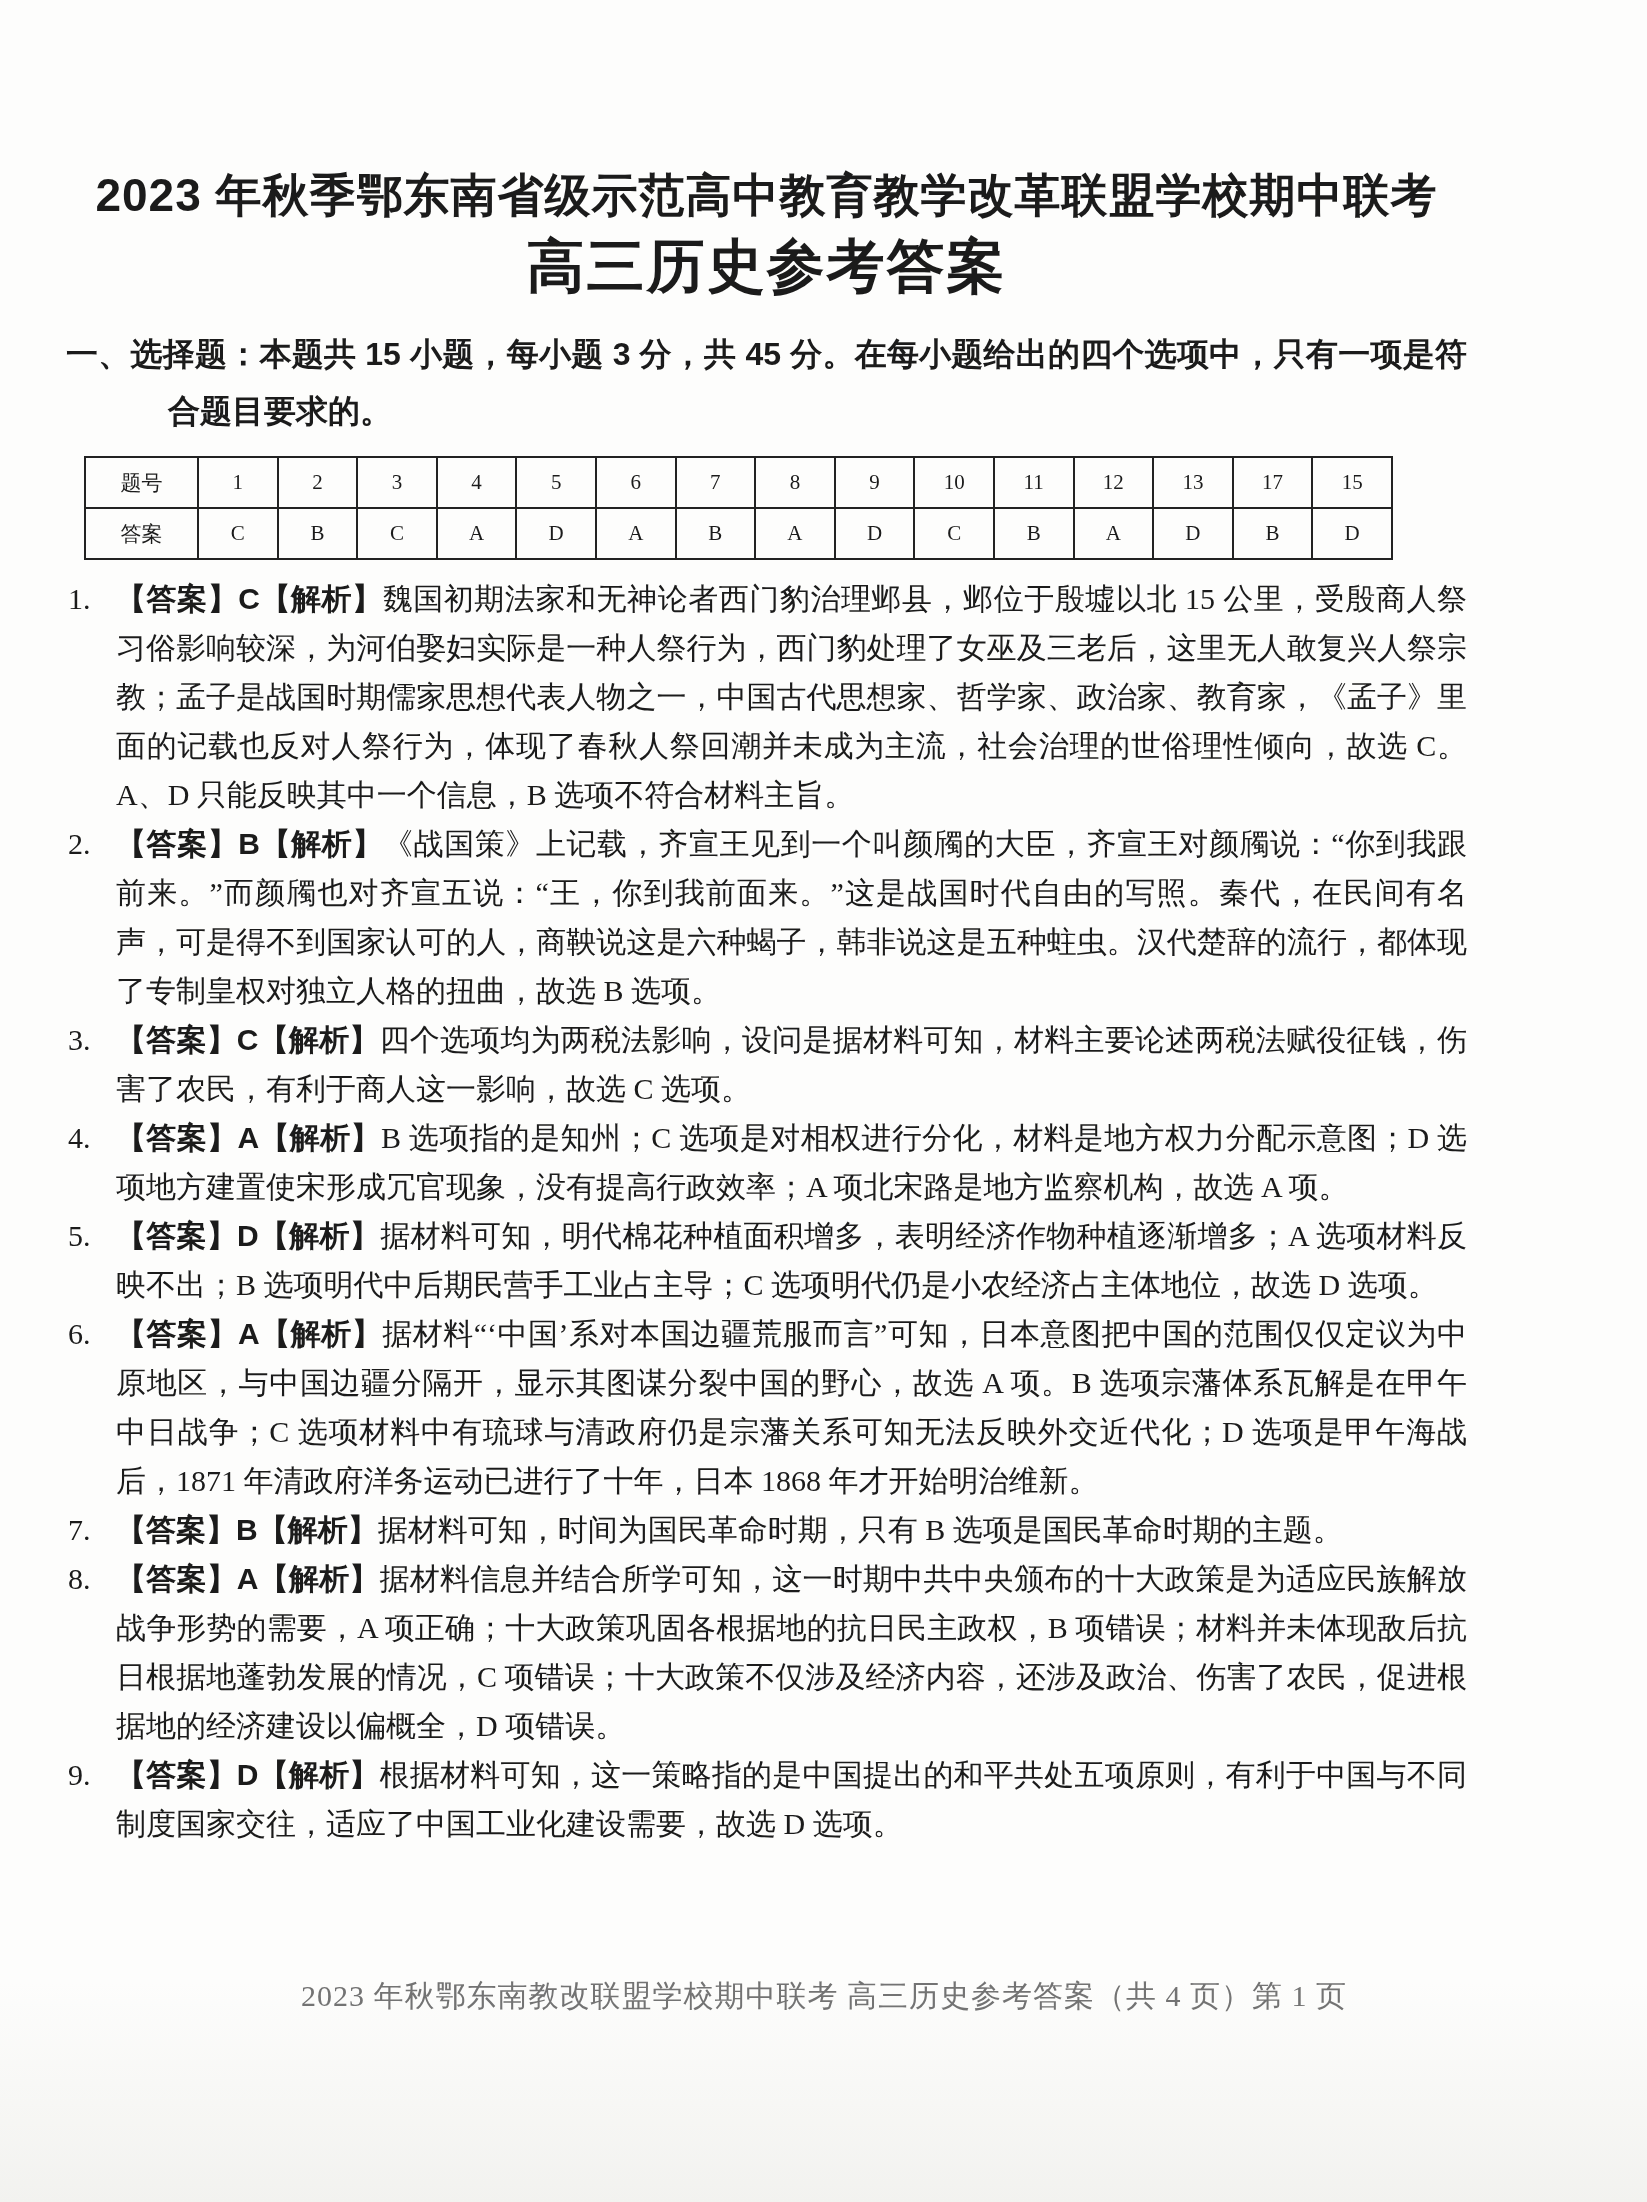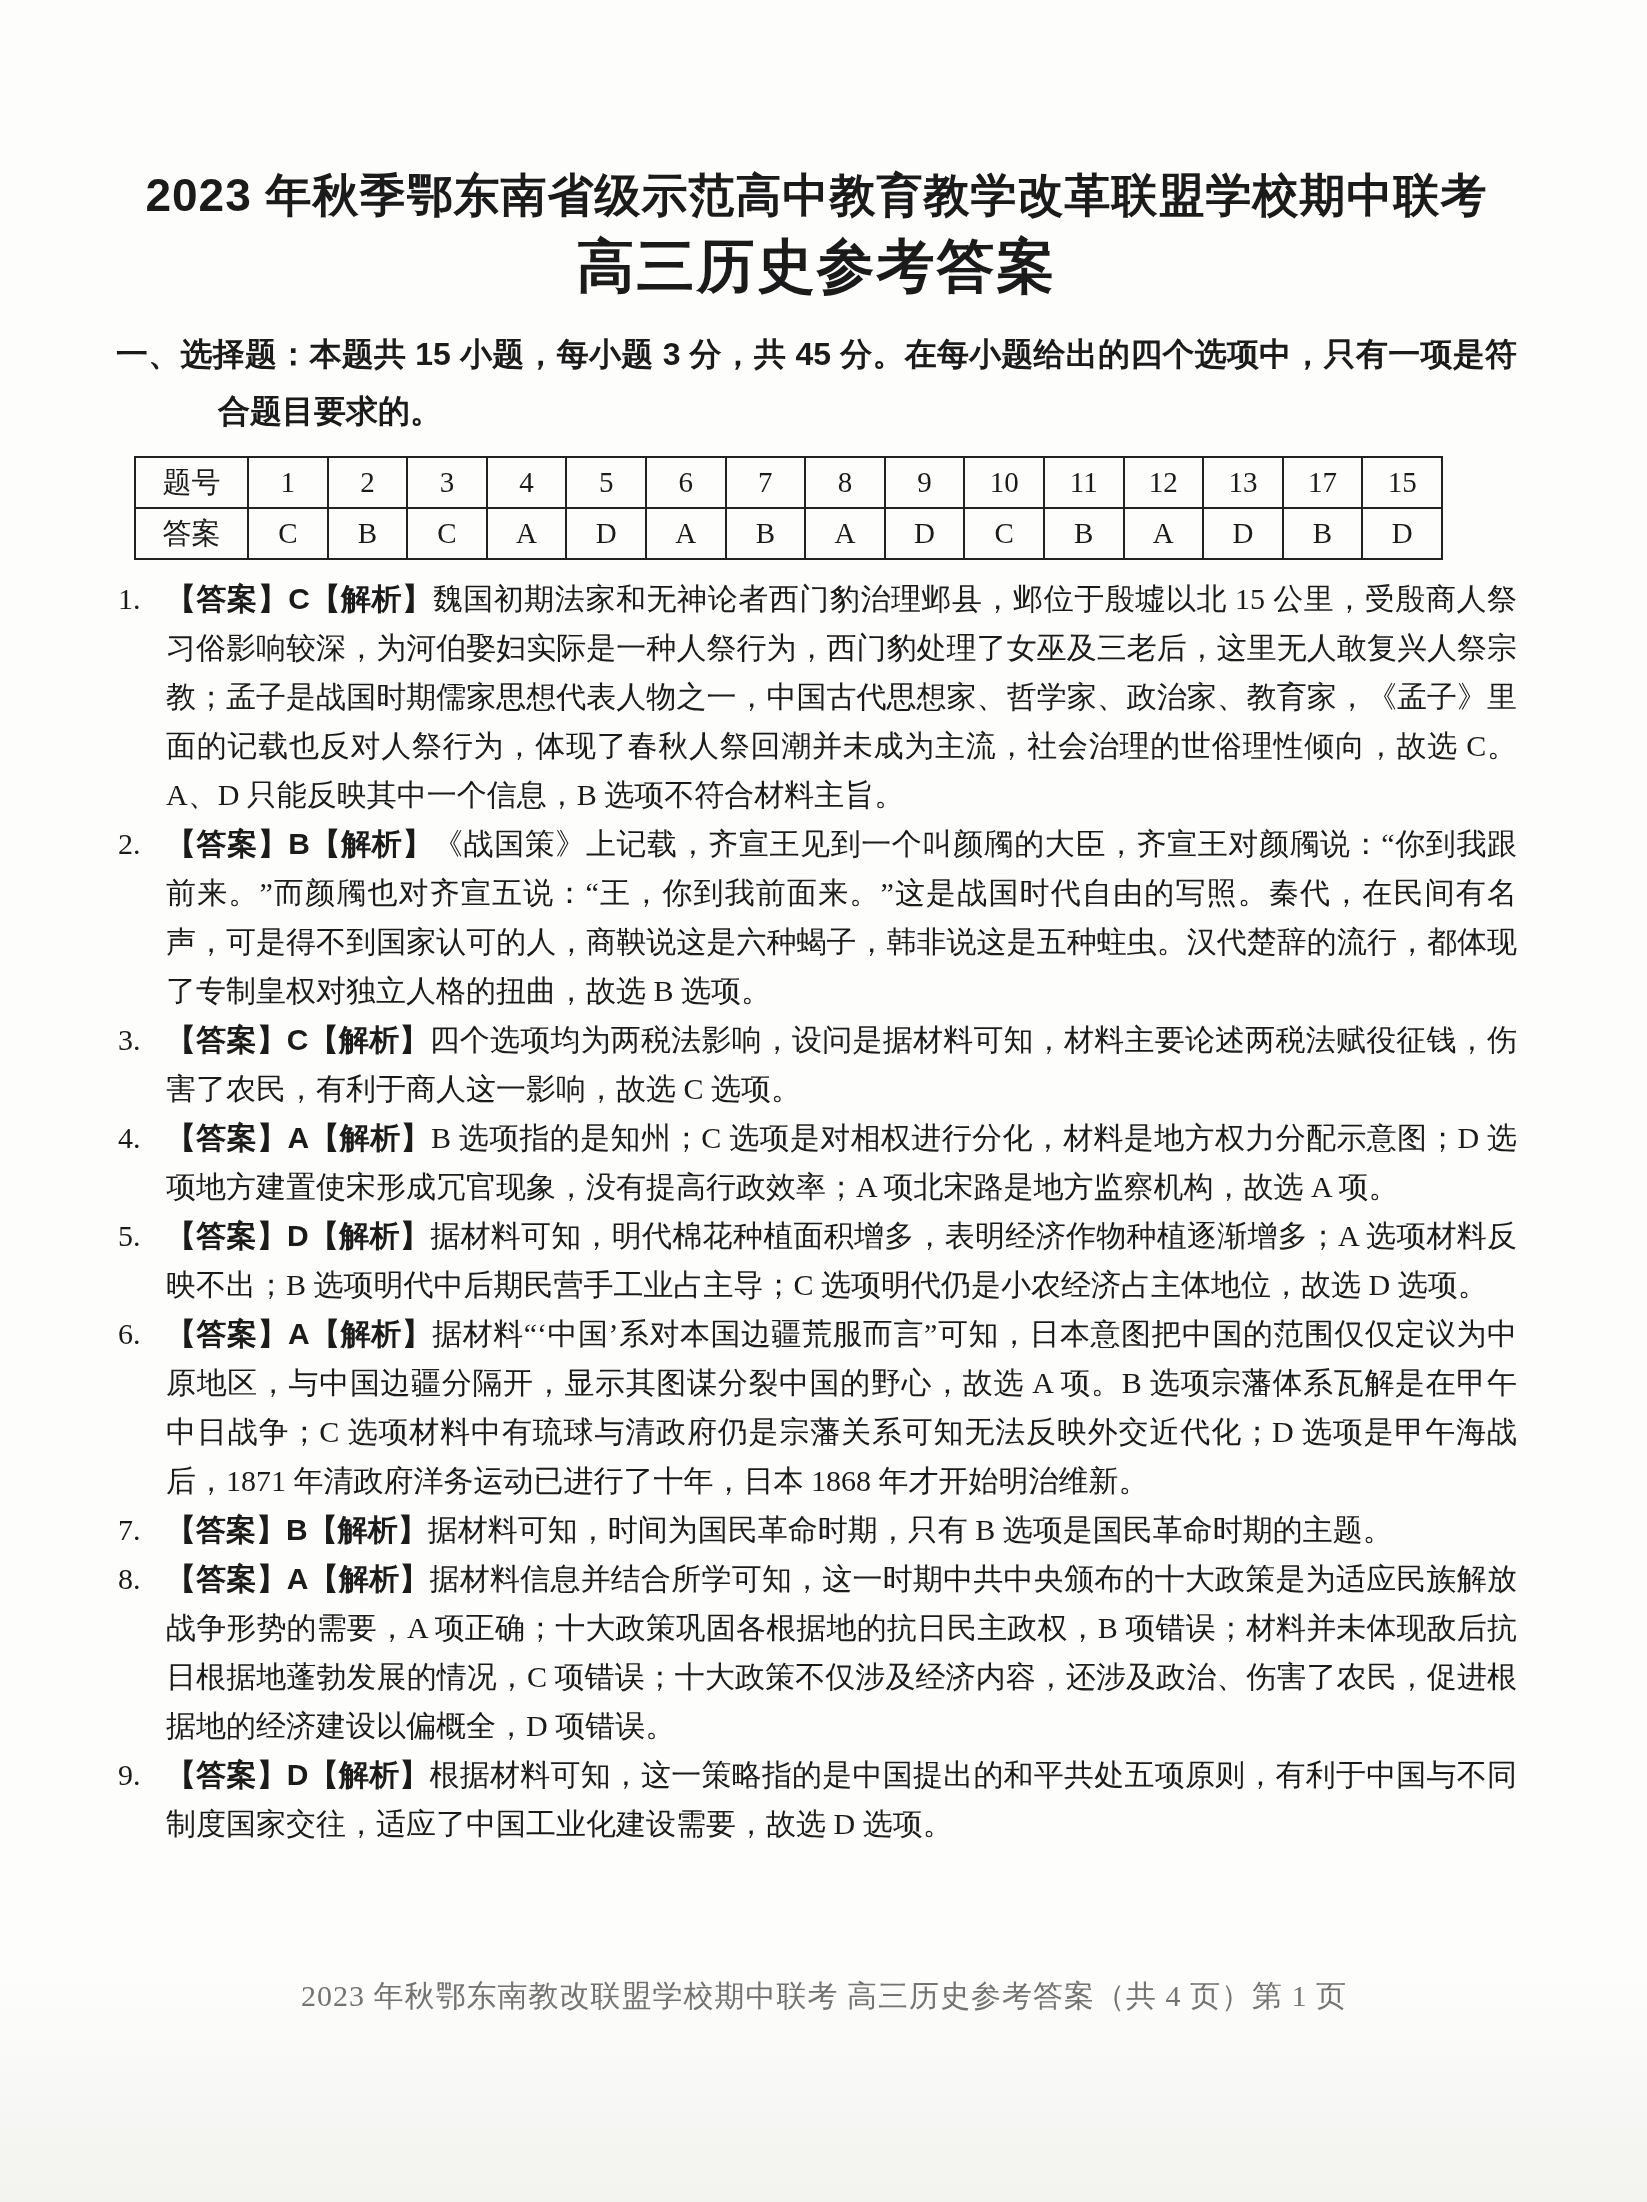--- a/index.html
+++ b/index.html
@@ -10,21 +10,21 @@
     color: #1b1b1b;
     font-family: "Liberation Serif", "DejaVu Serif", serif;
   }
   .page {
     position: relative;
     width: 1648px;
     height: 2203px;
     overflow: hidden;
   }
   .content {
-    margin: 0 116px;
+    margin: 0 66px;
     width: 1401px;
   }
   .title {
     margin: 0;
     padding-top: 167px;
     text-align: center;
     font-family: "Liberation Sans", "DejaVu Sans", sans-serif;
     font-weight: bold;
     font-size: 46px;
     line-height: 1.25;
@@ -53,21 +53,21 @@
     margin: 16px 0 0 18px;
     border-collapse: collapse;
     width: 1309px;
     table-layout: fixed;
   }
   .answer-table td {
     border: 2px solid #222;
     height: 49px;
     text-align: center;
     vertical-align: middle;
-    font-size: 29px;
+    font-size: 21px;
     padding: 0;
   }
   .answer-table td.rowlabel { width: 111px; }
   .explanations {
     margin: 14px 0 0 0;
     padding: 0;
     list-style: none;
   }
   .exp-item {
     position: relative;

